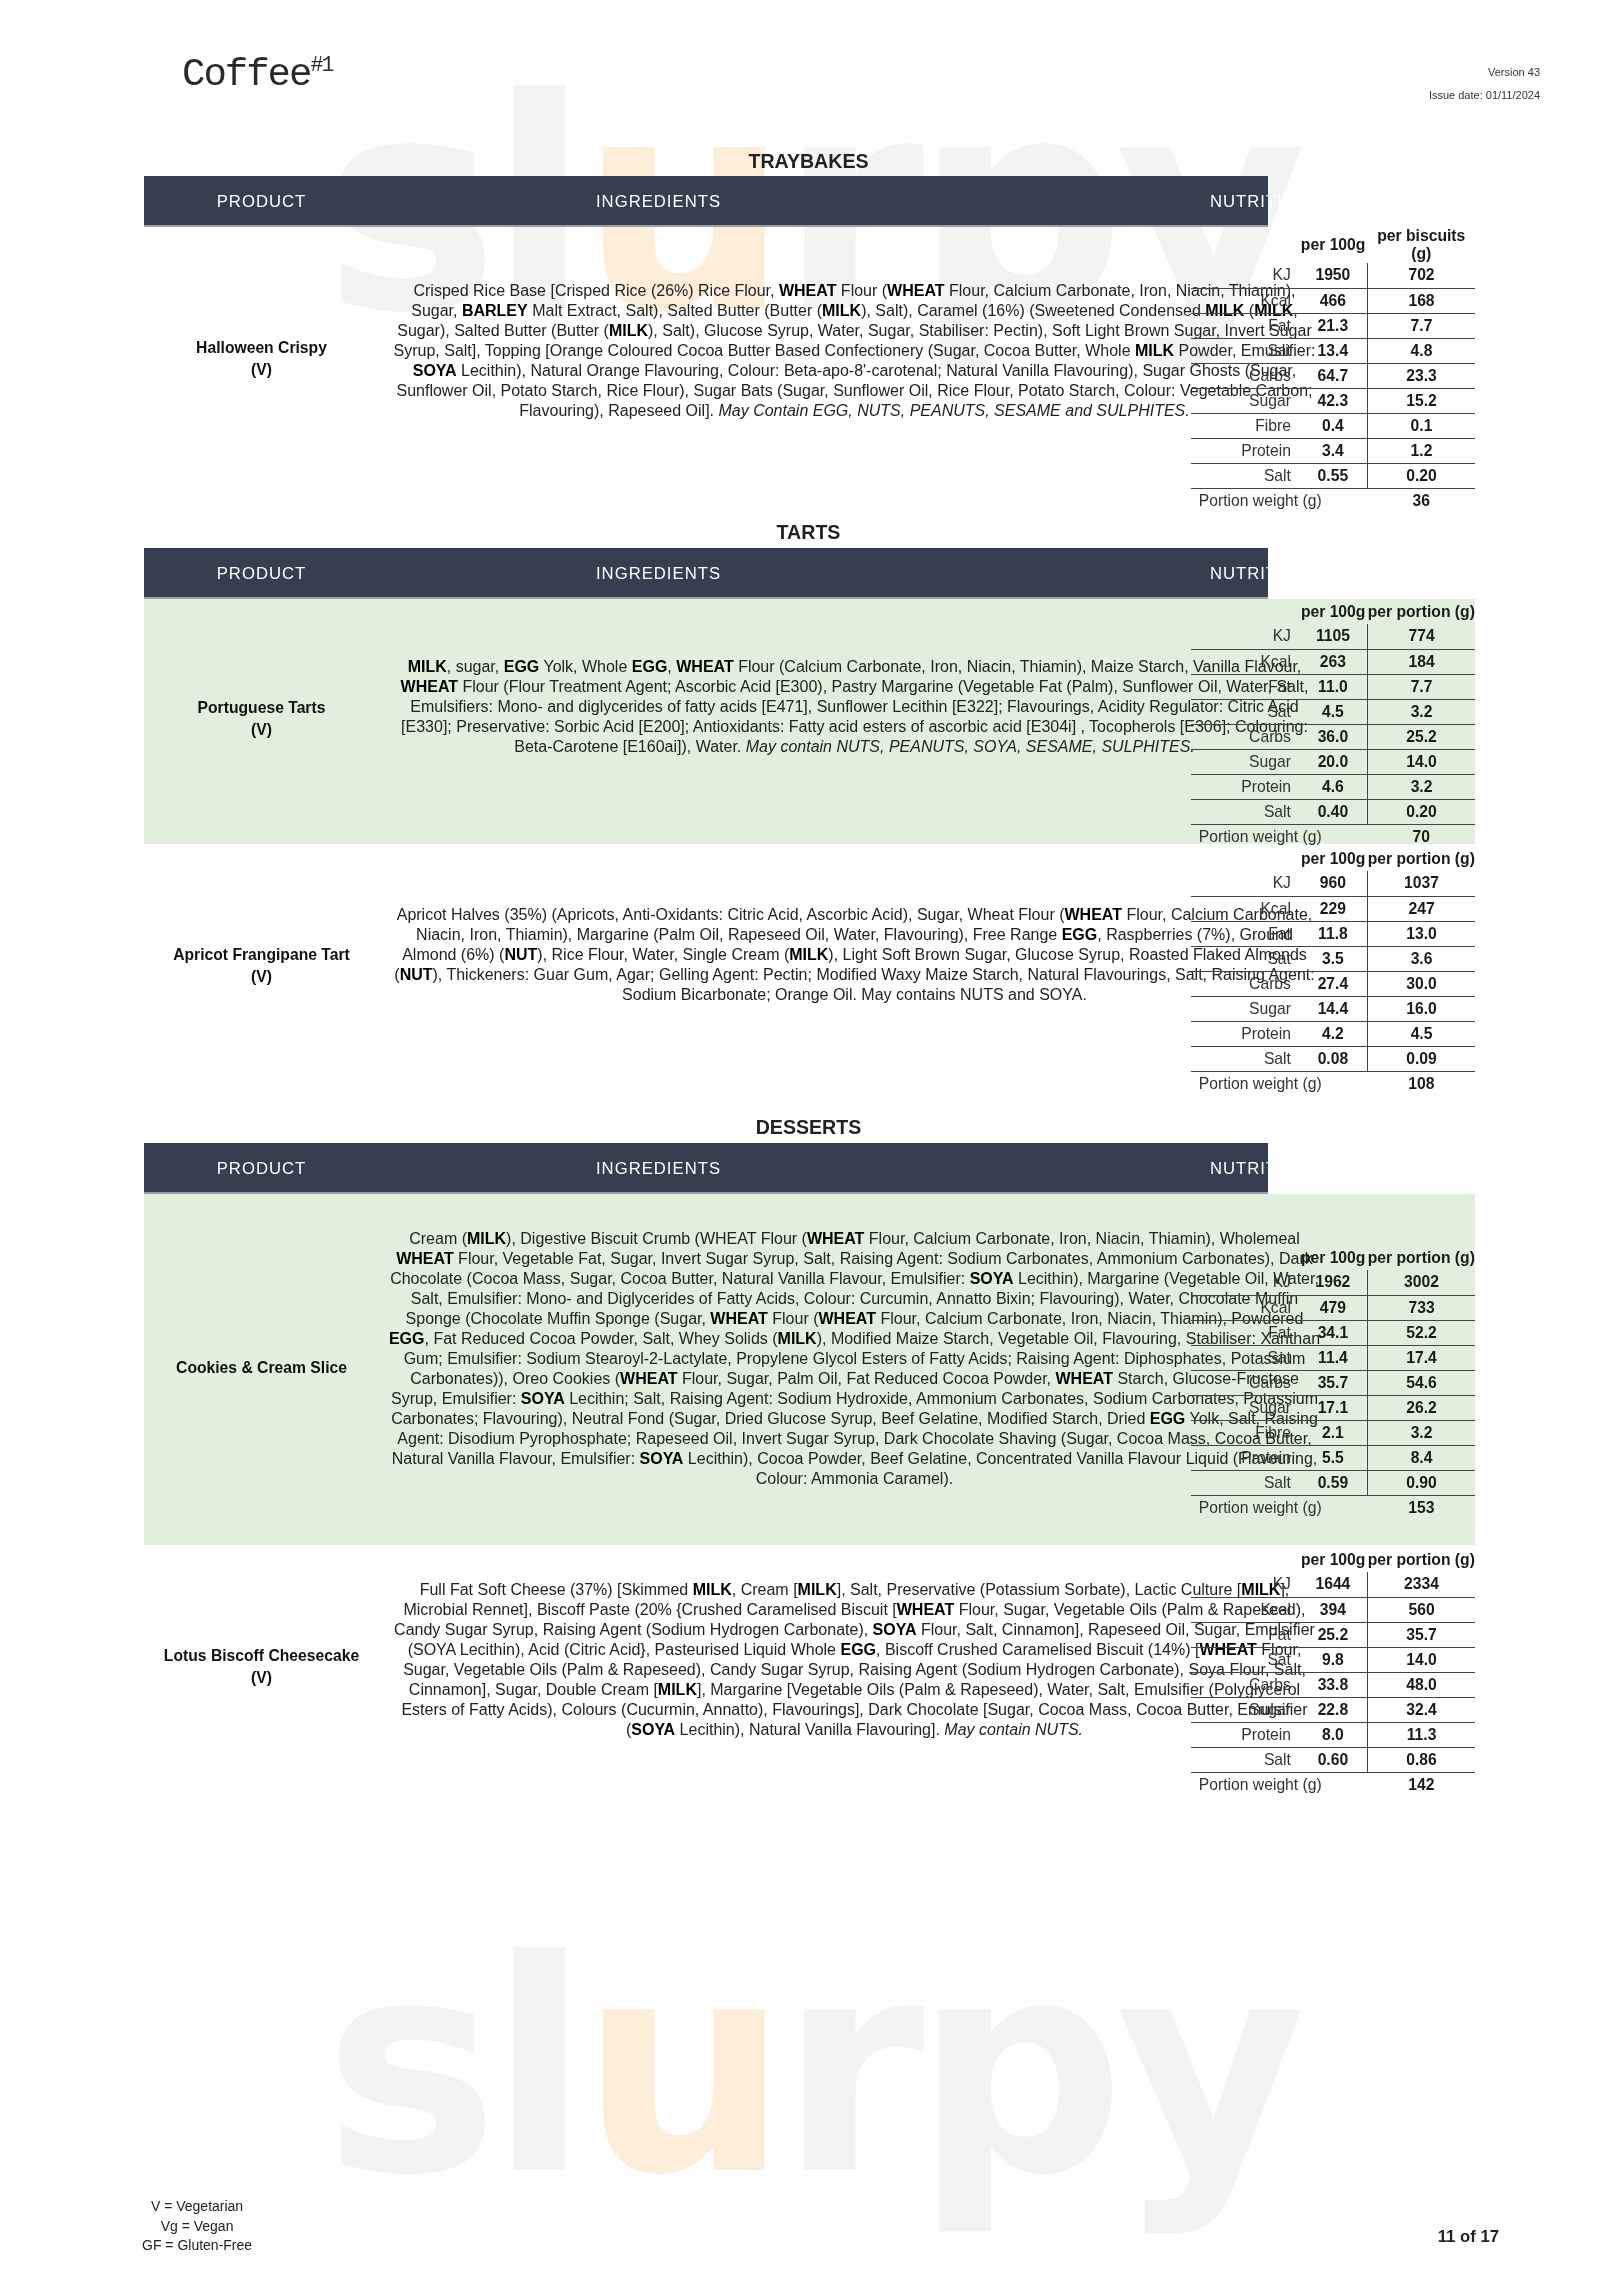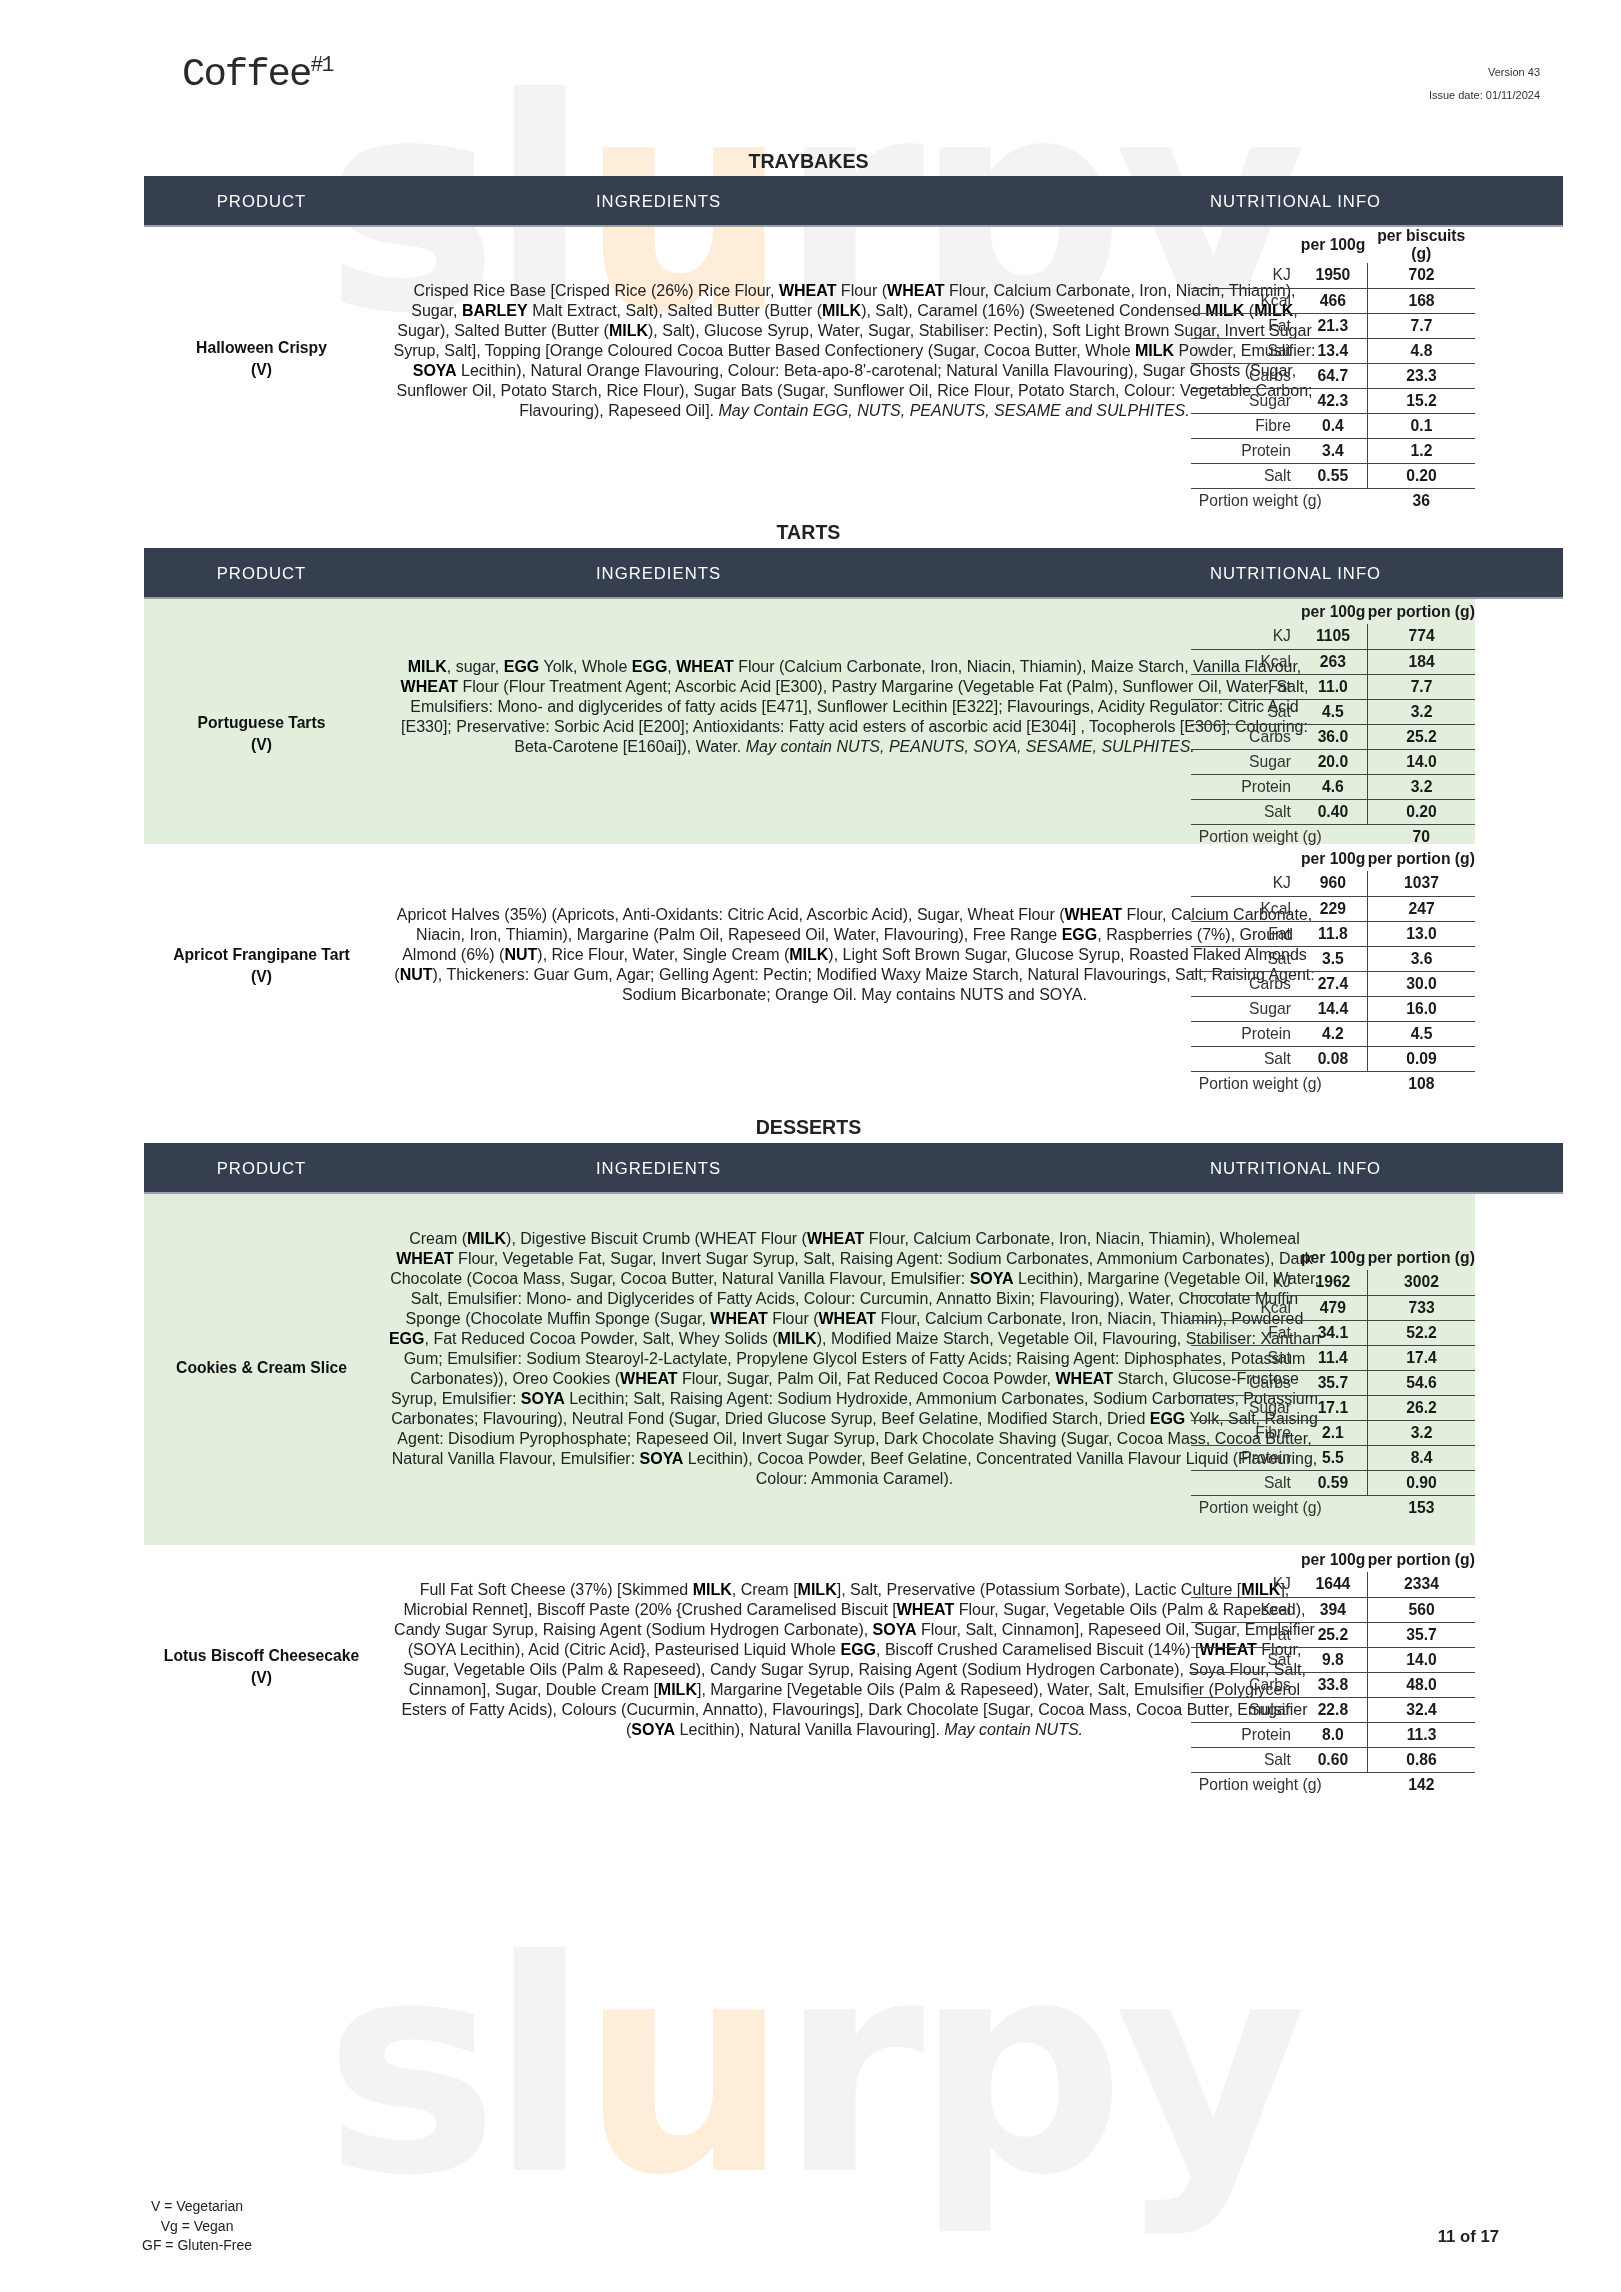--- a/index.html
+++ b/index.html
@@ -14,21 +14,21 @@
   .header { position: absolute; top: 53px; left: 142px; width: 1358px; height: 88px; z-index: 2; margin-left: 40px; }
   .logo { position: absolute; left: 0; top: 0; font-family: "Liberation Mono", "DejaVu Sans Mono", monospace; font-size: 39px; color: #2a2a2a; letter-spacing: -2px; }
   .logo sup { font-size: 21.6px; }
   .title-block { position: absolute; left: 0; right: 0; top: 9.8px; text-align: center; }
   .doc-title { font-size: 26.5px; font-weight: bold; color: #111; letter-spacing: -0.5px; }
   .doc-subtitle { font-size: 23.5px; color: #111; margin-top: 3.9px; }
   .version-block { position: absolute; right: 0; top: 7.8px; text-align: right; font-size: 11px; color: #333; line-height: 23.5px; }
 
   .section-title { position: absolute; left: 142px; width: 1333px; text-align: center; font-size: 19.6px; font-weight: bold; color: #222; z-index: 2; }
 
-  .table-header { position: absolute; left: 144px; width: 1419px; height: 51px; background: #353f4f; color: #fff; font-size: 16.7px; letter-spacing: 1px; z-index: 2; border-bottom: 2.9px solid #9aa0a8; }
+  .table-header { position: absolute; left: 144px; width: 1124px; height: 51px; background: #353f4f; color: #fff; font-size: 16.7px; letter-spacing: 1px; z-index: 2; border-bottom: 2.9px solid #9aa0a8; }
   .th { position: absolute; top: 15.7px; }
   .th-product { left: 0; width: 235px; text-align: center; }
   .th-ingredients { left: 240px; width: 549px; text-align: center; }
   .th-nutri { left: 1039px; width: 225px; text-align: center; }
 
   .row { position: absolute; left: 144px; width: 1331px; z-index: 1; }
   .row.green { background: #e2efdd; }
   .product-name { position: absolute; left: 0; width: 235px; text-align: center; font-size: 15.7px; font-weight: bold; color: #111; line-height: 21.6px; }
   .ingredients { position: absolute; left: 235px; width: 951px; text-align: center; font-size: 16px; line-height: 20px; color: #222; padding: 0 9.8px; }
   .ingredients b { font-weight: bold; color: #000; }
@@ -139,21 +139,21 @@
 </div>
 
 <div class="section-title" style="top:521px;">TARTS</div>
 <div class="table-header" style="top:548px;">
   <div class="th th-product">PRODUCT</div>
   <div class="th th-ingredients">INGREDIENTS</div>
   <div class="th th-nutri">NUTRITIONAL INFO</div>
 </div>
 
 <div class="row green" style="top:599px; height:245px;">
-  <div class="product-name" style="top:98px;margin-top:15px;">
+  <div class="product-name" style="top:98px;">
     <div>Portuguese Tarts</div>
     <div>(V)</div>
   </div>
   <div class="ingredients" style="top:58px;"><b>MILK</b>, sugar, <b>EGG</b> Yolk, Whole <b>EGG</b>, <b>WHEAT</b> Flour (Calcium Carbonate, Iron, Niacin, Thiamin), Maize Starch, Vanilla Flavour, <b>WHEAT</b> Flour (Flour Treatment Agent; Ascorbic Acid [E300), Pastry Margarine (Vegetable Fat (Palm), Sunflower Oil, Water, Salt, Emulsifiers: Mono- and diglycerides of fatty acids [E471], Sunflower Lecithin [E322]; Flavourings, Acidity Regulator: Citric Acid [E330]; Preservative: Sorbic Acid [E200]; Antioxidants: Fatty acid esters of ascorbic acid [E304i] , Tocopherols [E306]; Colouring: Beta-Carotene [E160ai]), Water. <i>May contain NUTS, PEANUTS, SOYA, SESAME, SULPHITES.</i></div>
   <div class="nutri" style="top:0;">
     <table>
       <tbody>
           <tr>
             <th></th>
             <th>per 100g</th>

